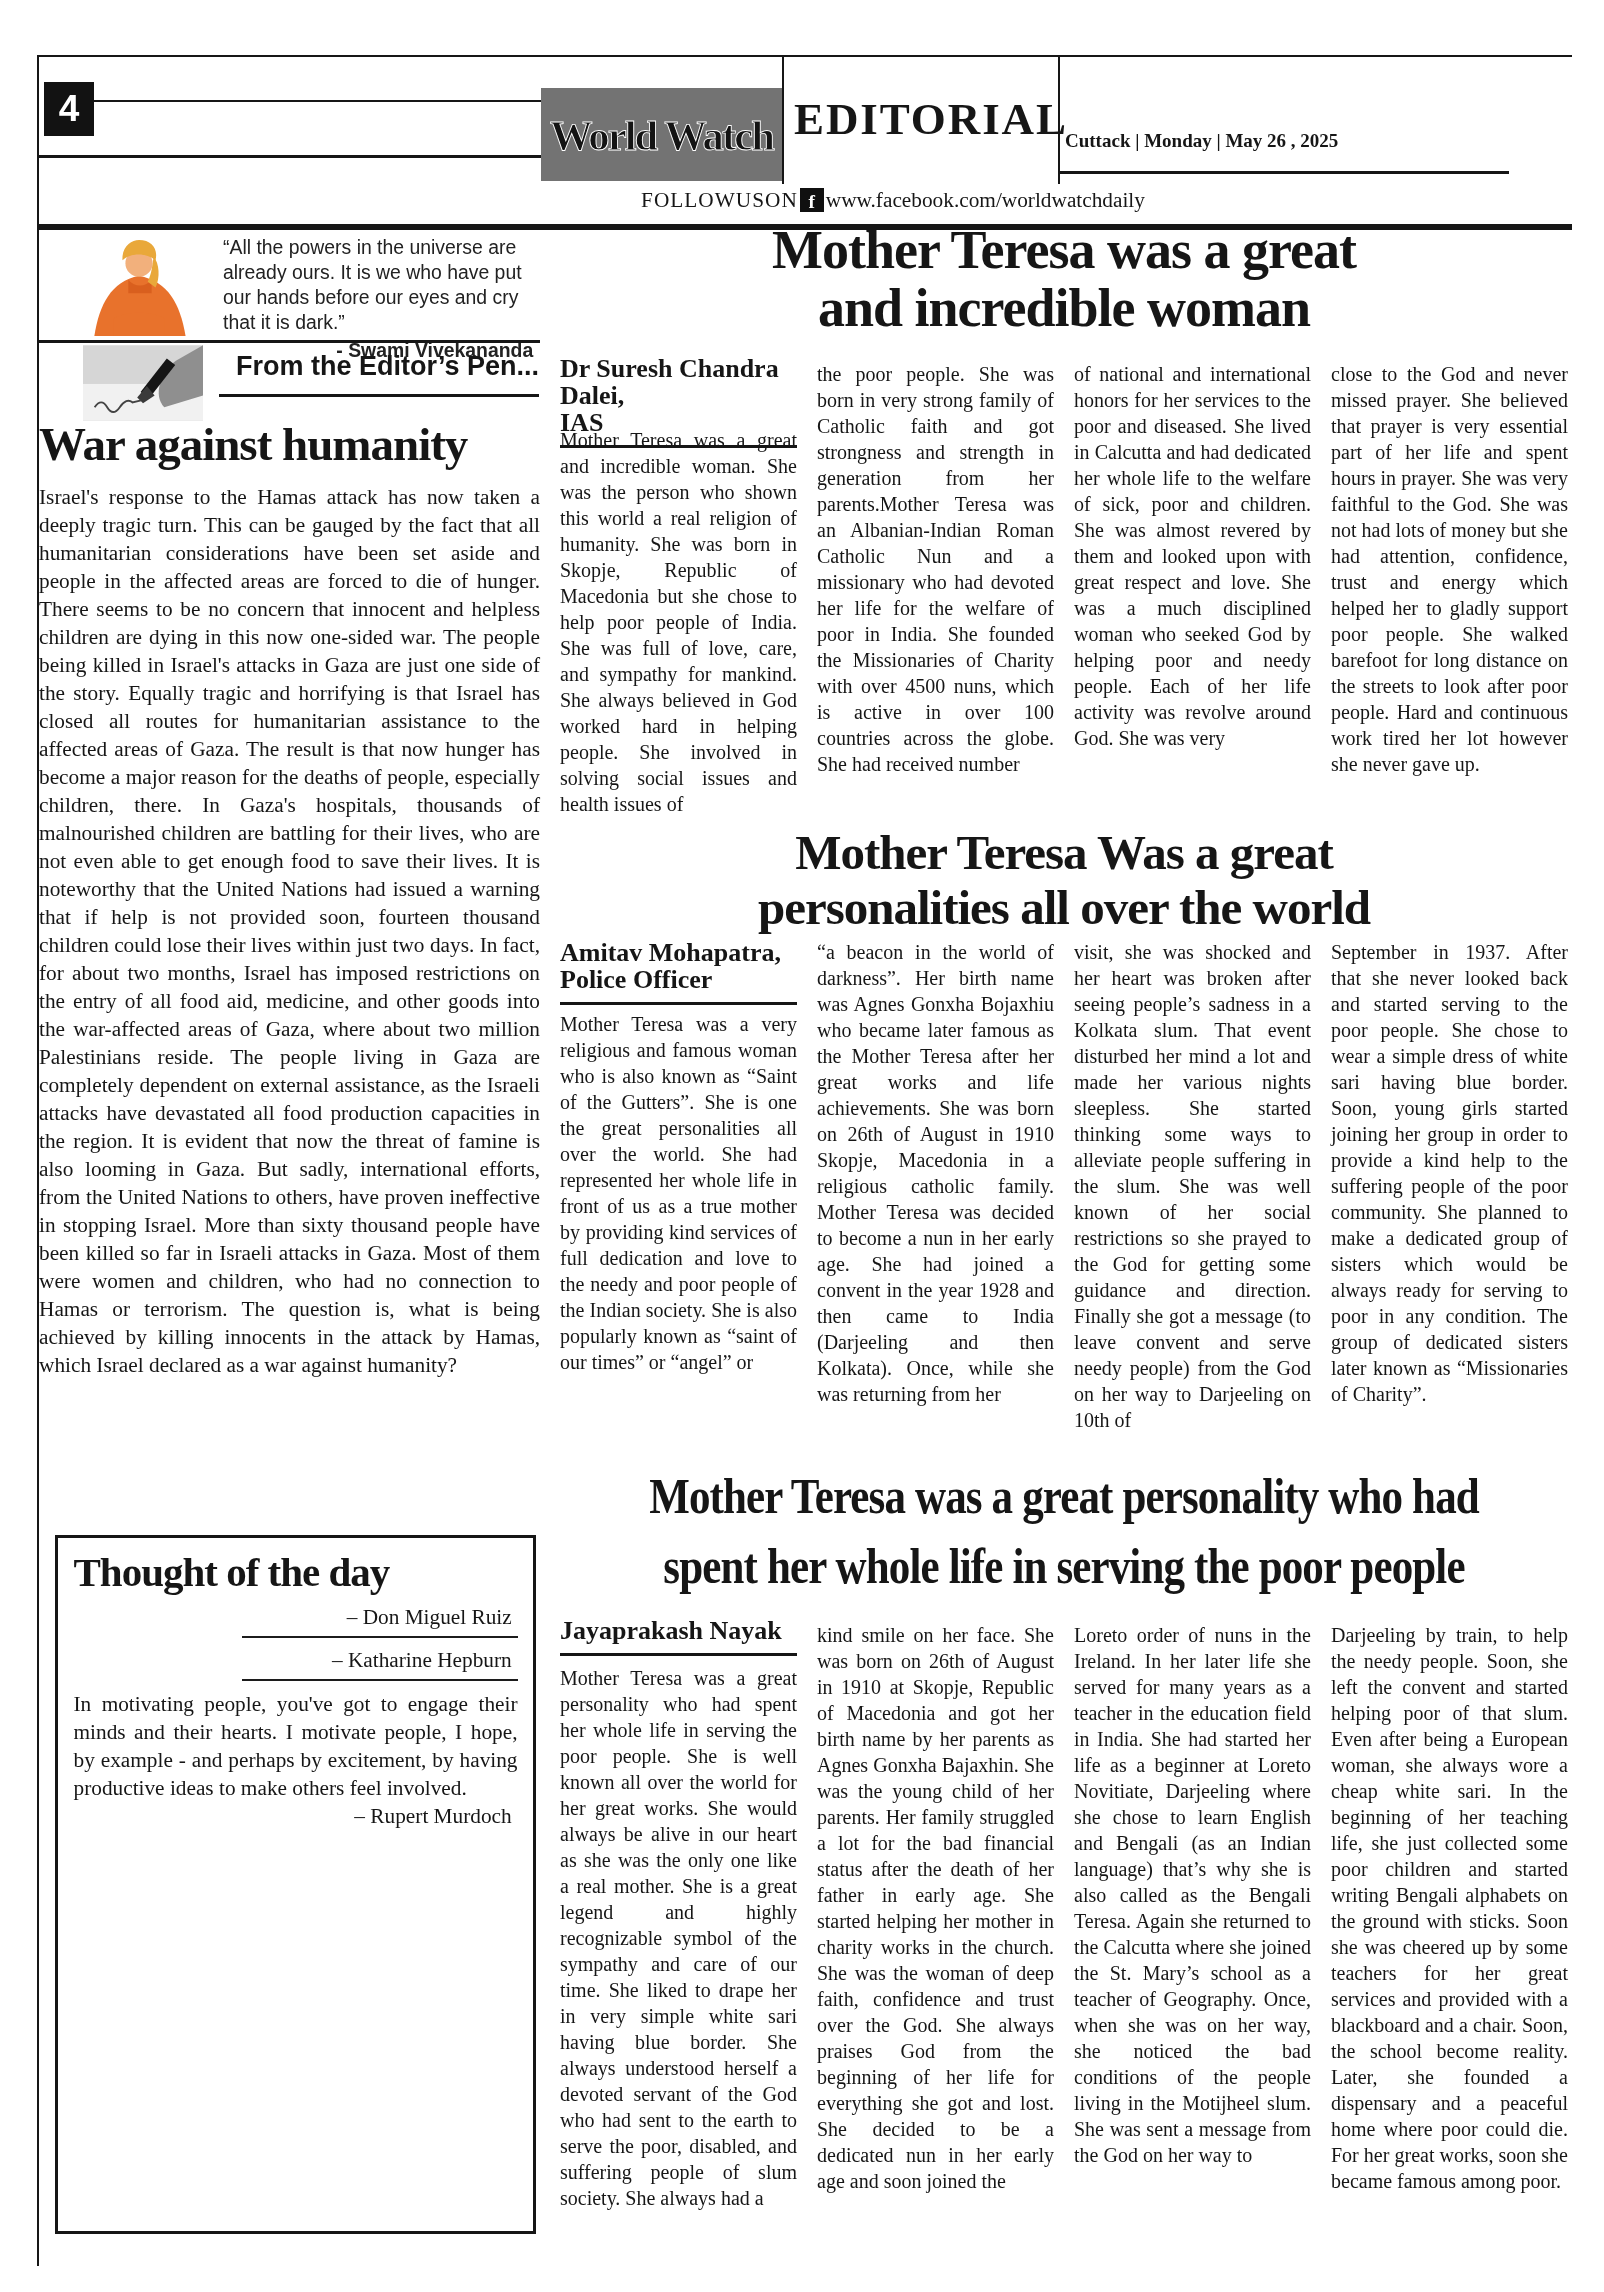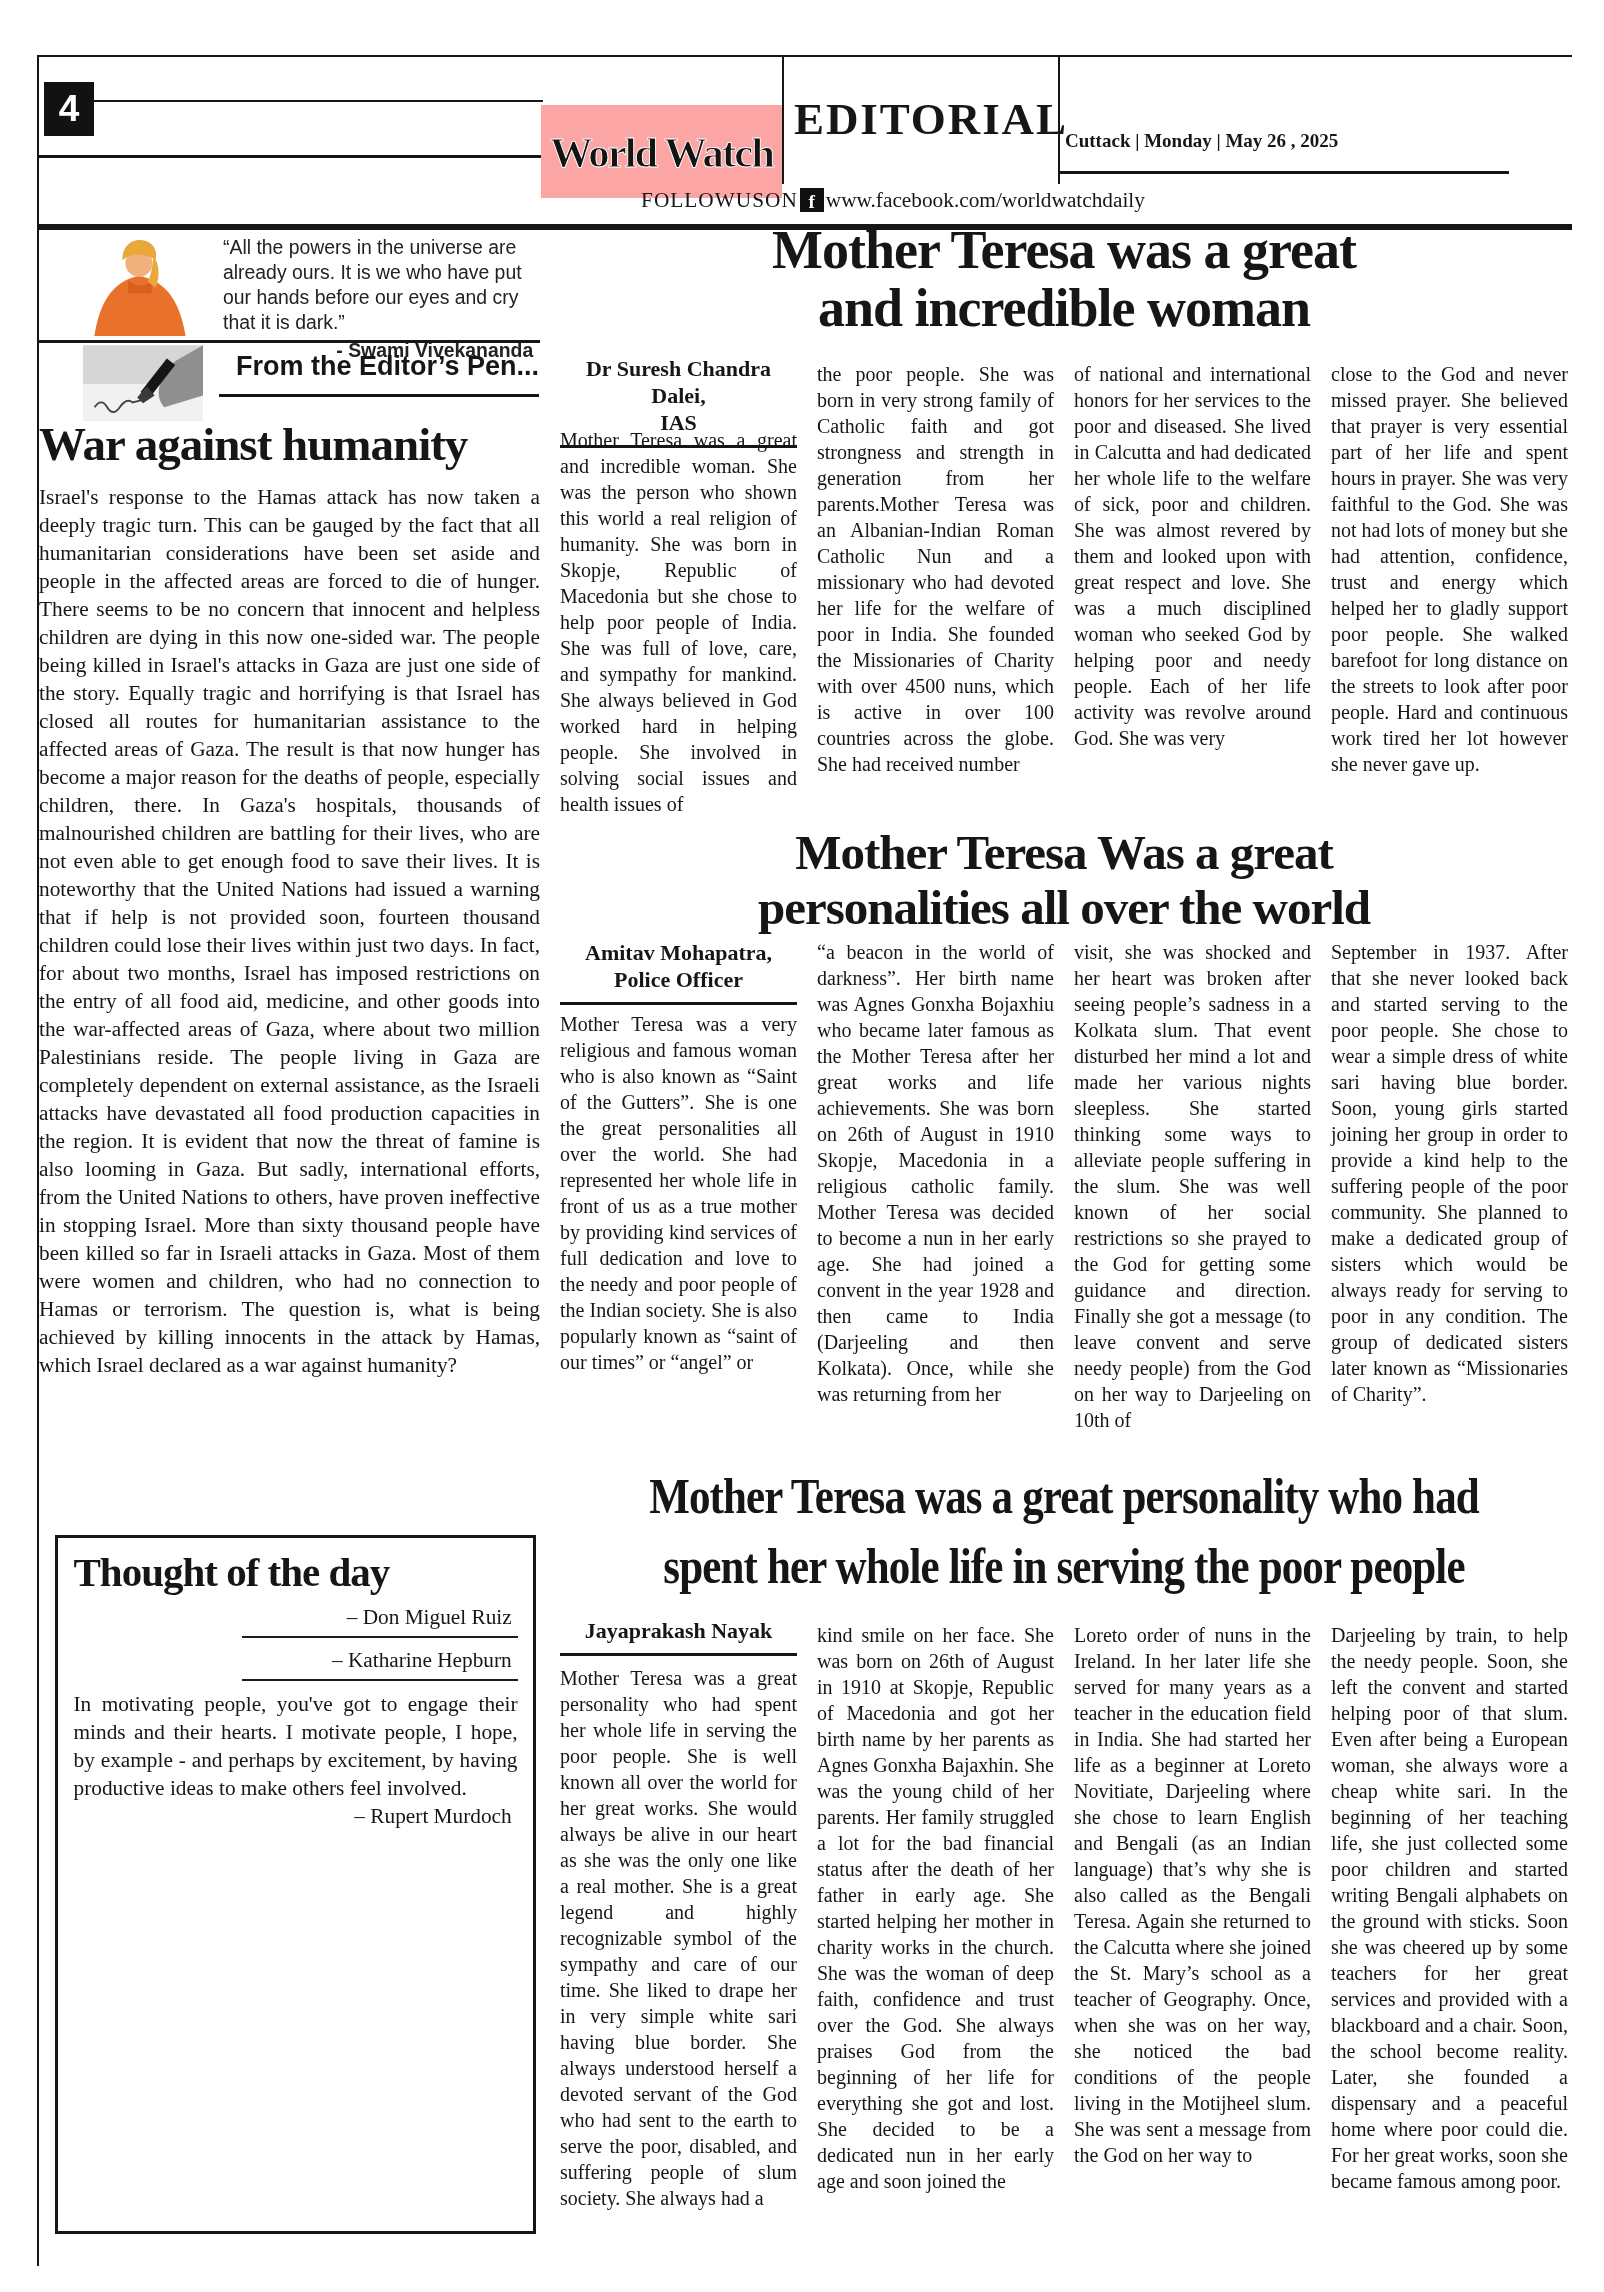--- a/index.html
+++ b/index.html
@@ -2,21 +2,21 @@
 <html><head>
 <meta charset="utf-8">
 <style>
   html,body{margin:0;padding:0;background:#e9e9e9;}
   .page{position:relative;width:1605px;height:2293px;background:#ffffff;overflow:hidden;
         font-family:"Liberation Serif","DejaVu Serif",serif;color:#161616;}
   .rule{position:absolute;background:#161616;}
   
   .pgnum{position:absolute;left:44px;top:82px;width:50px;height:54px;background:#121212;color:#fff;
          font-family:"Liberation Sans",sans-serif;font-weight:bold;font-size:37px;display:flex;align-items:center;justify-content:center;}
-  .logo{position:absolute;left:541px;top:105px;width:241px;height:93px;background:#fca5a5;text-decoration:underline;}
+  .logo{position:absolute;left:541px;top:88px;width:241px;height:93px;background:#737373;text-decoration:underline;}
   .section-title{position:absolute;left:794px;top:93px;width:258px;font-size:45px;font-weight:bold;letter-spacing:1.9px;}
   .dateline{position:absolute;left:1065px;top:130px;width:446px;font-size:19px;font-weight:bold;}
   .followline{position:absolute;left:505px;top:188px;width:776px;display:flex;justify-content:center;gap:2px;font-size:21.3px;}
   .followline .fu{letter-spacing:1px;}
   .fb{width:24px;height:24px;background:#101010;color:#fff;font-weight:bold;font-size:19.4px;
       display:flex;align-items:flex-end;justify-content:center;line-height:21.3px;}
   
   .quote-photo{position:absolute;left:70px;top:237px;width:138px;height:99px;}
   .quote-text{position:absolute;left:223px;top:235px;width:316px;font-family:"Liberation Sans",sans-serif;
               font-size:19.4px;line-height:25px;color:#222;}
@@ -30,21 +30,21 @@
                padding:7.8px 15.5px 15.5px 15.5px;}
   .thought-head{font-size:41px;font-weight:bold;letter-spacing:-1px;margin:1.9px 0 9.7px 0;}
   .tq{font-size:21.3px;line-height:28px;text-align:justify;}
   .tq-author{text-align:right;font-size:21.3px;padding-right:5.8px;margin-top:1.9px;}
   .tq-div{border-bottom:2.9px solid #1c1c1c;width:62%;margin-left:auto;margin-top:5.8px;margin-bottom:9.7px;}
   
   .a-head{position:absolute;left:560px;width:1008px;text-align:center;font-weight:bold;}
   .a1-head{top:221px;font-size:54px;line-height:58px;letter-spacing:-1px;}
   .a2-head{top:825px;font-size:49px;line-height:55px;letter-spacing:-1px;}
   .a3-head{top:1461px;font-size:50px;line-height:70px;transform:scaleX(0.86);transform-origin:center;letter-spacing:-1px;}
-  .byline{position:absolute;width:237px;text-align:center;font-weight:bold;font-size:22px;line-height:27px;
+  .byline{position:absolute;width:237px;font-weight:bold;font-size:26px;line-height:27px;
           border-bottom:3.9px solid #161616;padding-bottom:8.7px;}
   .col{position:absolute;width:237px;font-size:20px;line-height:26px;text-align:justify;}
   .cx1{left:560px;} .cx2{left:817px;} .cx3{left:1074px;} .cx4{left:1331px;}
 </style>
 </head>
 <body>
 
 <div class="page">
 
   <div class="rule" style="left:37px;top:55px;width:1535px;height:1.9px;"></div>

